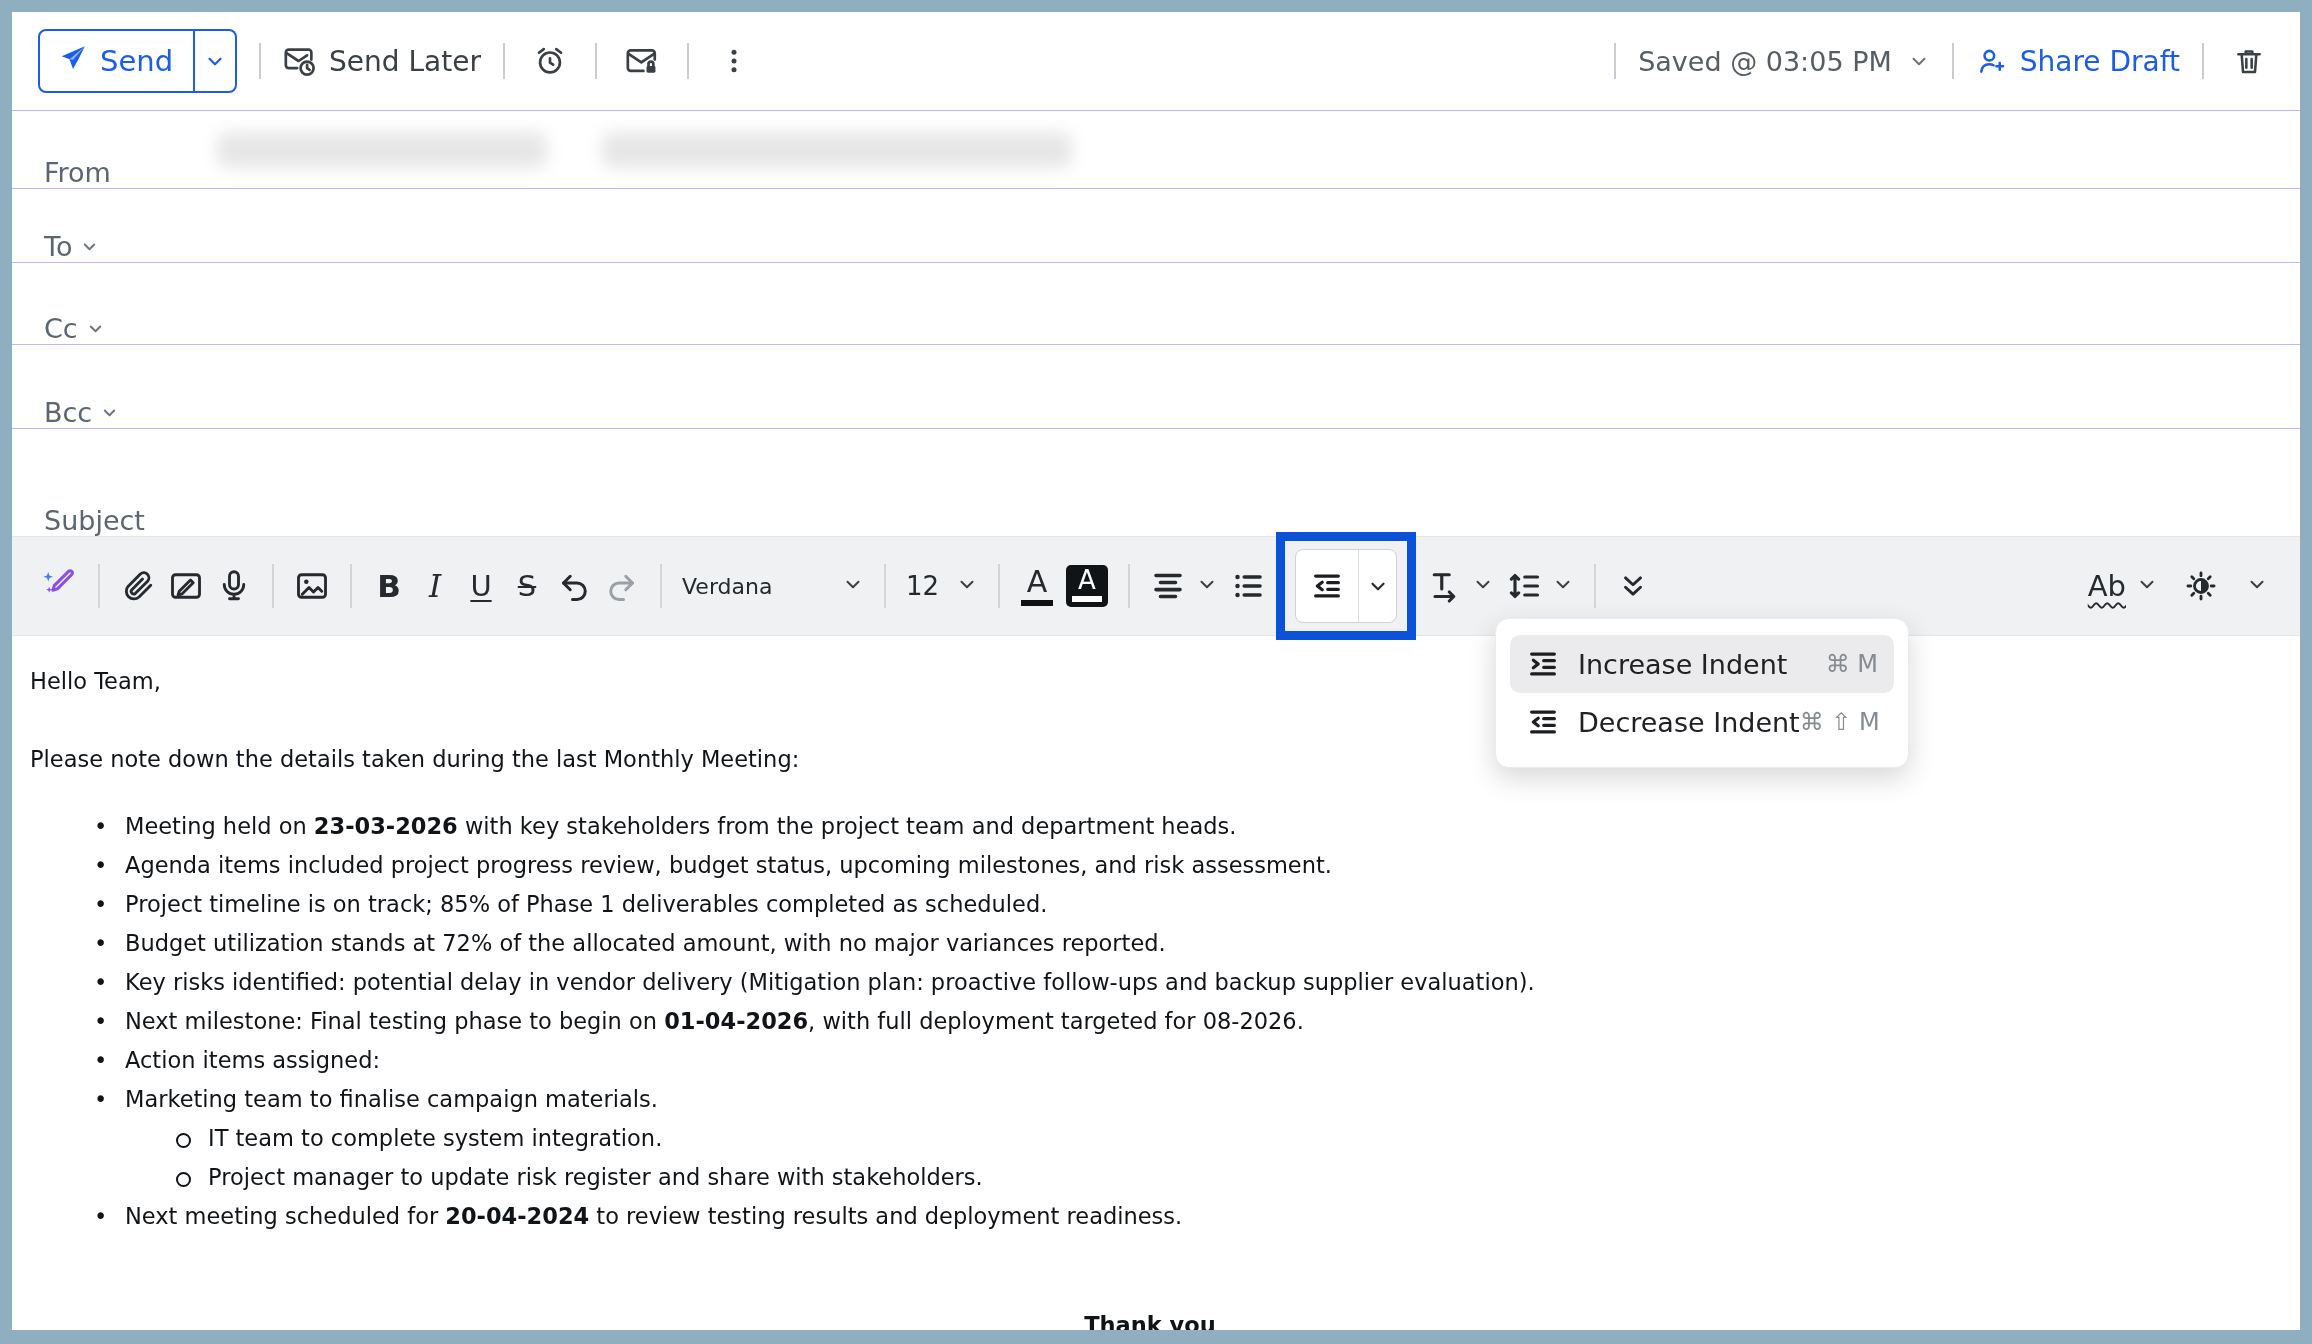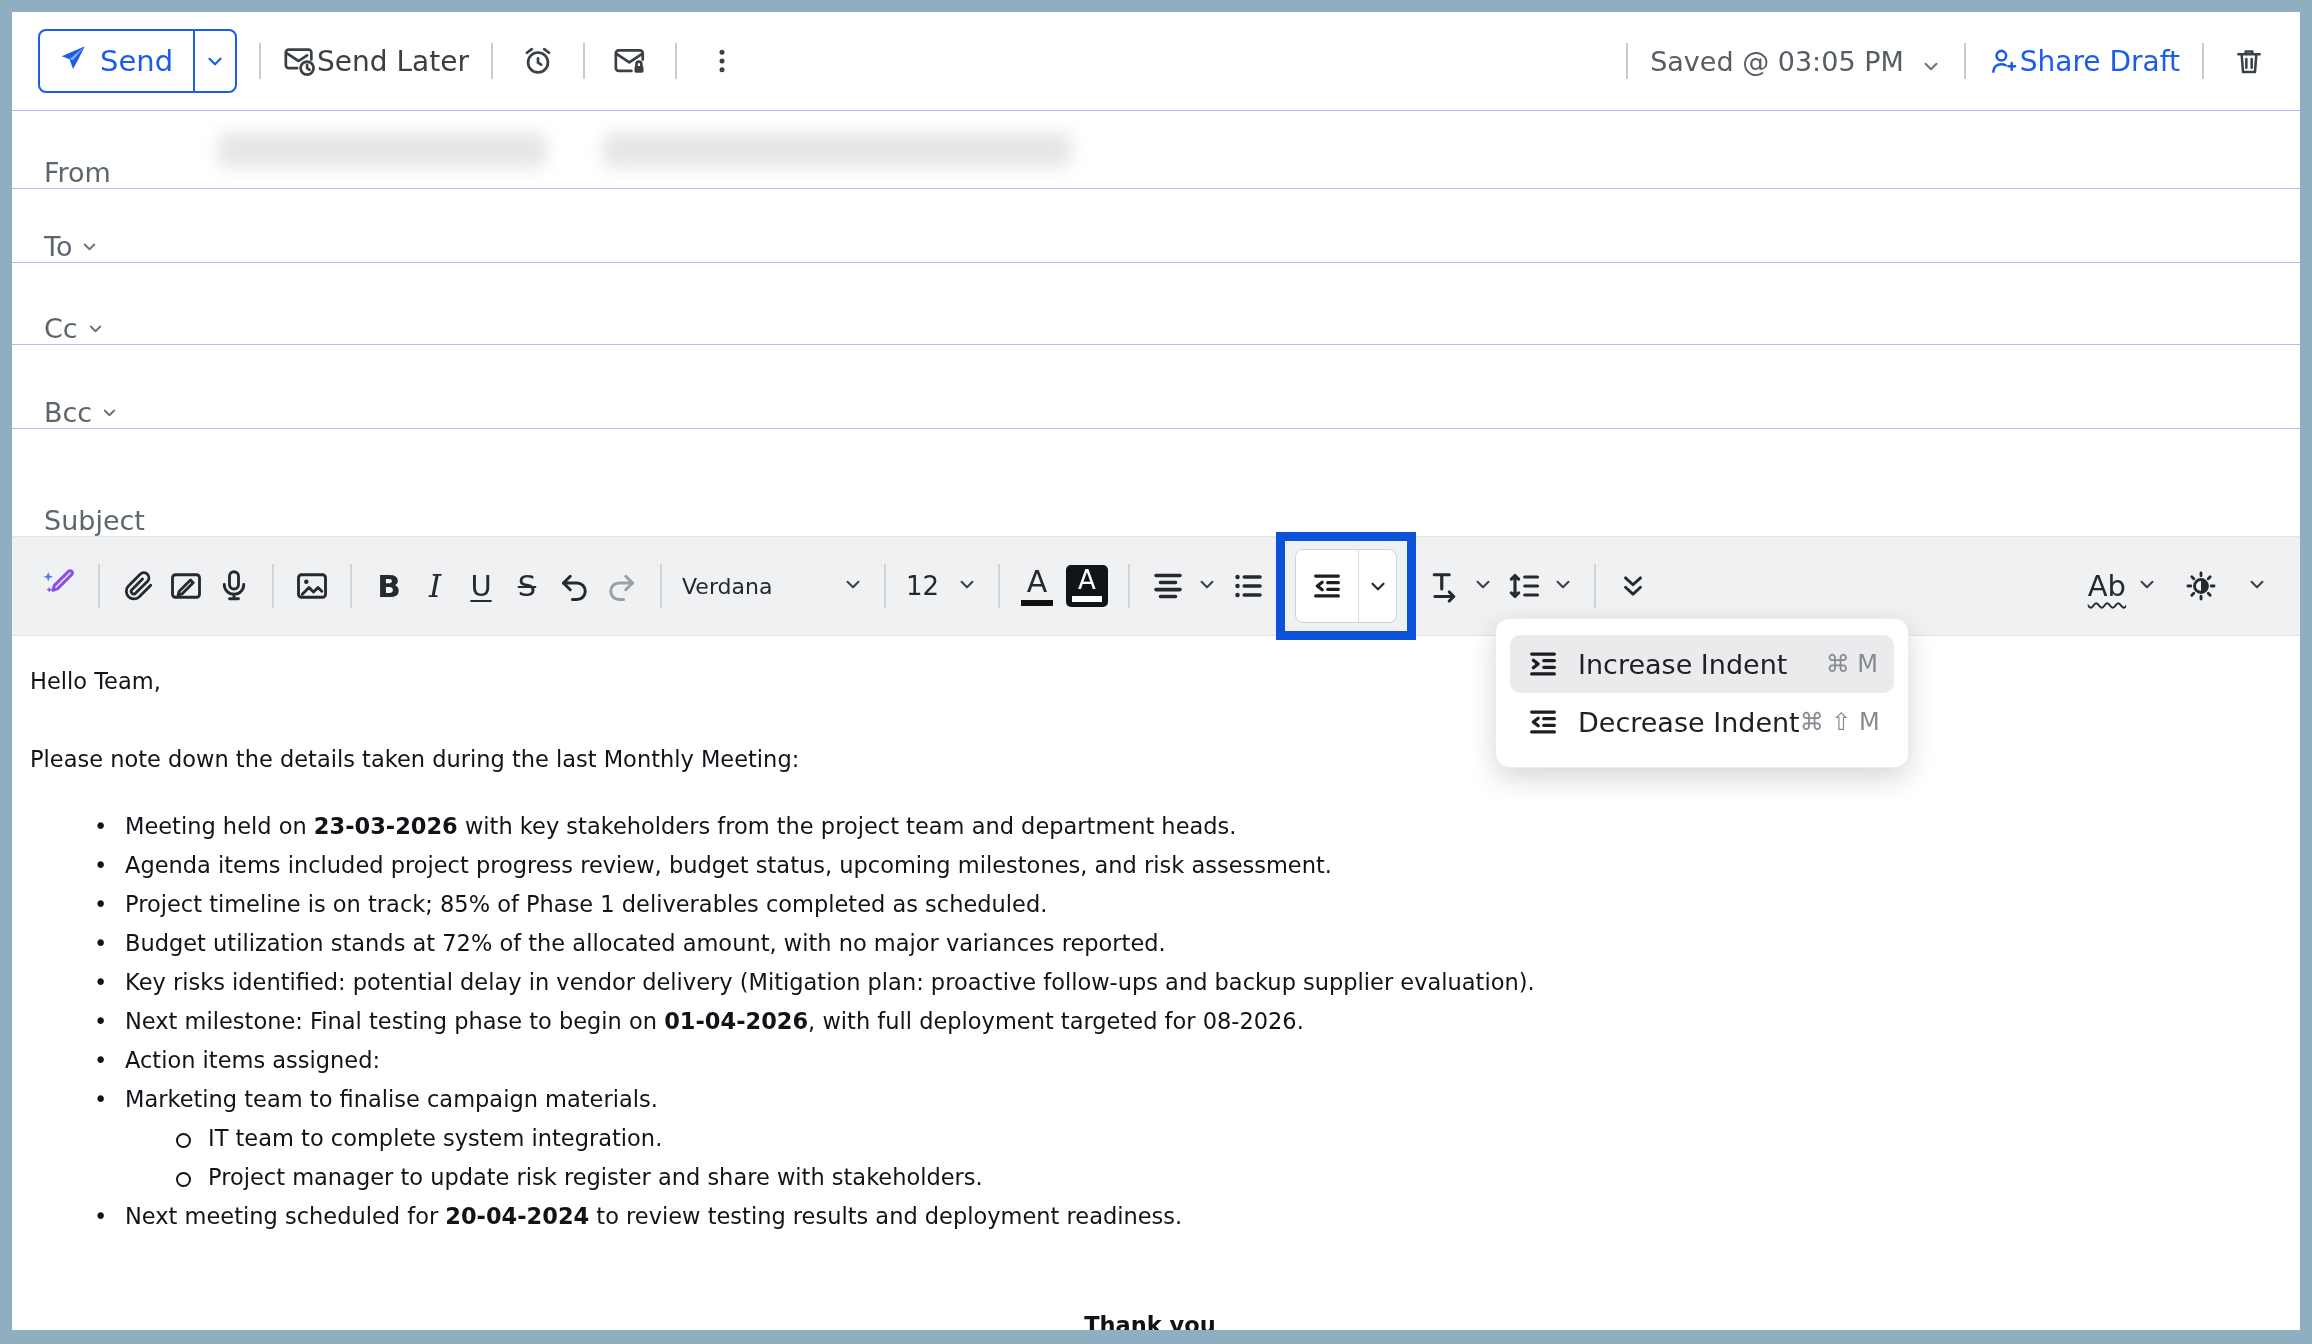--- a/index.html
+++ b/index.html
@@ -39,26 +39,26 @@
     display: flex; align-items: center; gap: 12px;
     padding: 0 20px 0 18px;
     color: #1b5ce8; font-size: 29px;
   }
   .send-chev {
     width: 42px; display: flex; align-items: center; justify-content: center;
     border-left: 2px solid #1b5ce8; color: #1b5ce8;
   }
   .tb-sep { width: 2px; height: 36px; background: #c9ccd0; margin: 0 22px; }
   .top-item {
-    display: flex; align-items: center; gap: 0;
+    display: flex; align-items: center; gap: 12px;
     color: #3a4045; font-size: 28px; cursor: pointer;
   }
   .top-icon { color: #3a4045; display:flex; align-items:center; }
   .top-right { margin-left: auto; display: flex; align-items: center; }
-  .saved { color: #565d64; font-size: 27px; display:flex; align-items:flex-end; gap:16px; }
+  .saved { color: #565d64; font-size: 27px; display:flex; align-items:center; gap:16px; }
   .blue { color: #1b5ce8; }
   
   .frow {
     display: flex; align-items: flex-end;
     padding-left: 32px;
     border-top: 1px solid #c4b5fd;
     position: relative;
     background:#fff;
   }
   .frow .lbl { color: #5b6670; font-size: 27px; display:flex; align-items:center; gap:8px; }

